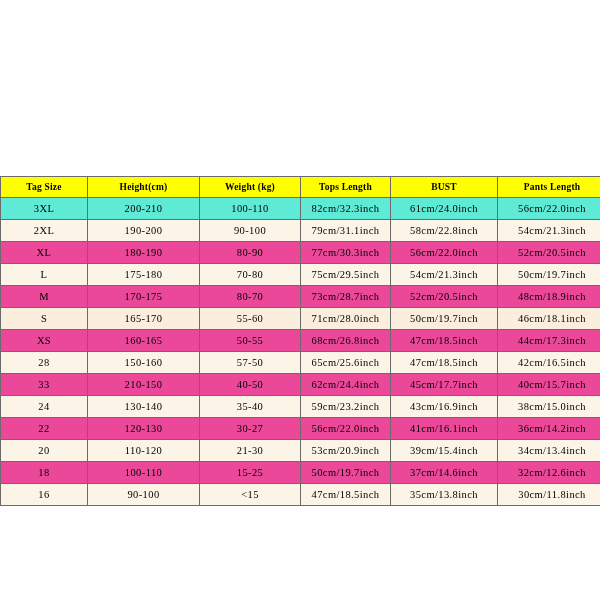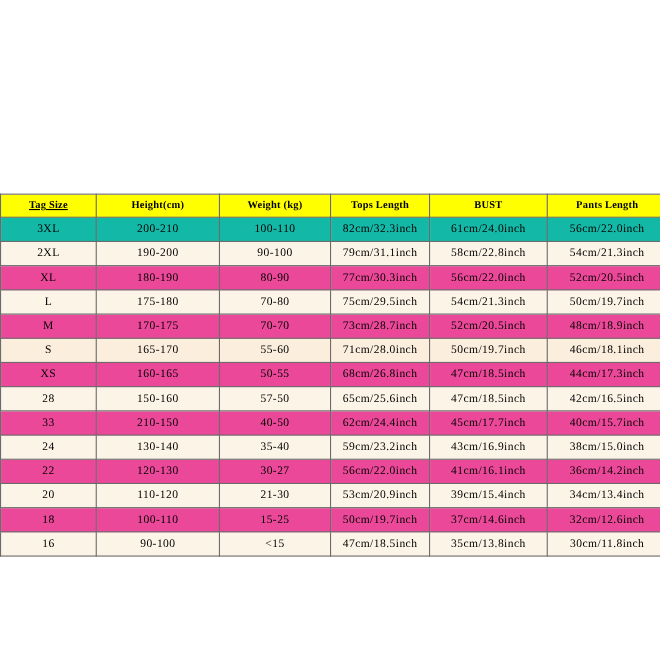--- a/index.html
+++ b/index.html
@@ -43,32 +43,32 @@
   #size-table thead th {
     background: #ffff00;
     font-weight: bold;
     font-size: 9.5px;
     height: 20px;
     line-height: 20px;
     letter-spacing: 0.2px;
   }
   
   #size-table tbody tr.tint-a td {
-    background: #14b8a6;
+    background: #5eead4;
   }
   #size-table tbody tr.tint-b td {
     background: #fdf4e8;
   }
   #size-table tbody tr.tint-c td {
     background: #ec4899;
   }
   #size-table tbody tr.tint-d td {
     background: #fbeedd;
   }
-  .col-0 { width: 86px; text-decoration: underline; }
+  .col-0 { width: 86px; }
   .col-1 { width: 111px; }
   .col-2 { width: 100px; }
   .col-3 { width: 89px; }
   .col-4 { width: 106px; }
   .col-5 { width: 108px; }
 </style>
 </head>
 <body>
 
 <div id="page">
@@ -112,21 +112,21 @@
         <td>L</td>
         <td>175-180</td>
         <td>70-80</td>
         <td>75cm/29.5inch</td>
         <td>54cm/21.3inch</td>
         <td>50cm/19.7inch</td>
       </tr>
       <tr class="tint-c">
         <td>M</td>
         <td>170-175</td>
-        <td>70-70</td>
+        <td>80-70</td>
         <td>73cm/28.7inch</td>
         <td>52cm/20.5inch</td>
         <td>48cm/18.9inch</td>
       </tr>
       <tr class="tint-d">
         <td>S</td>
         <td>165-170</td>
         <td>55-60</td>
         <td>71cm/28.0inch</td>
         <td>50cm/19.7inch</td>

